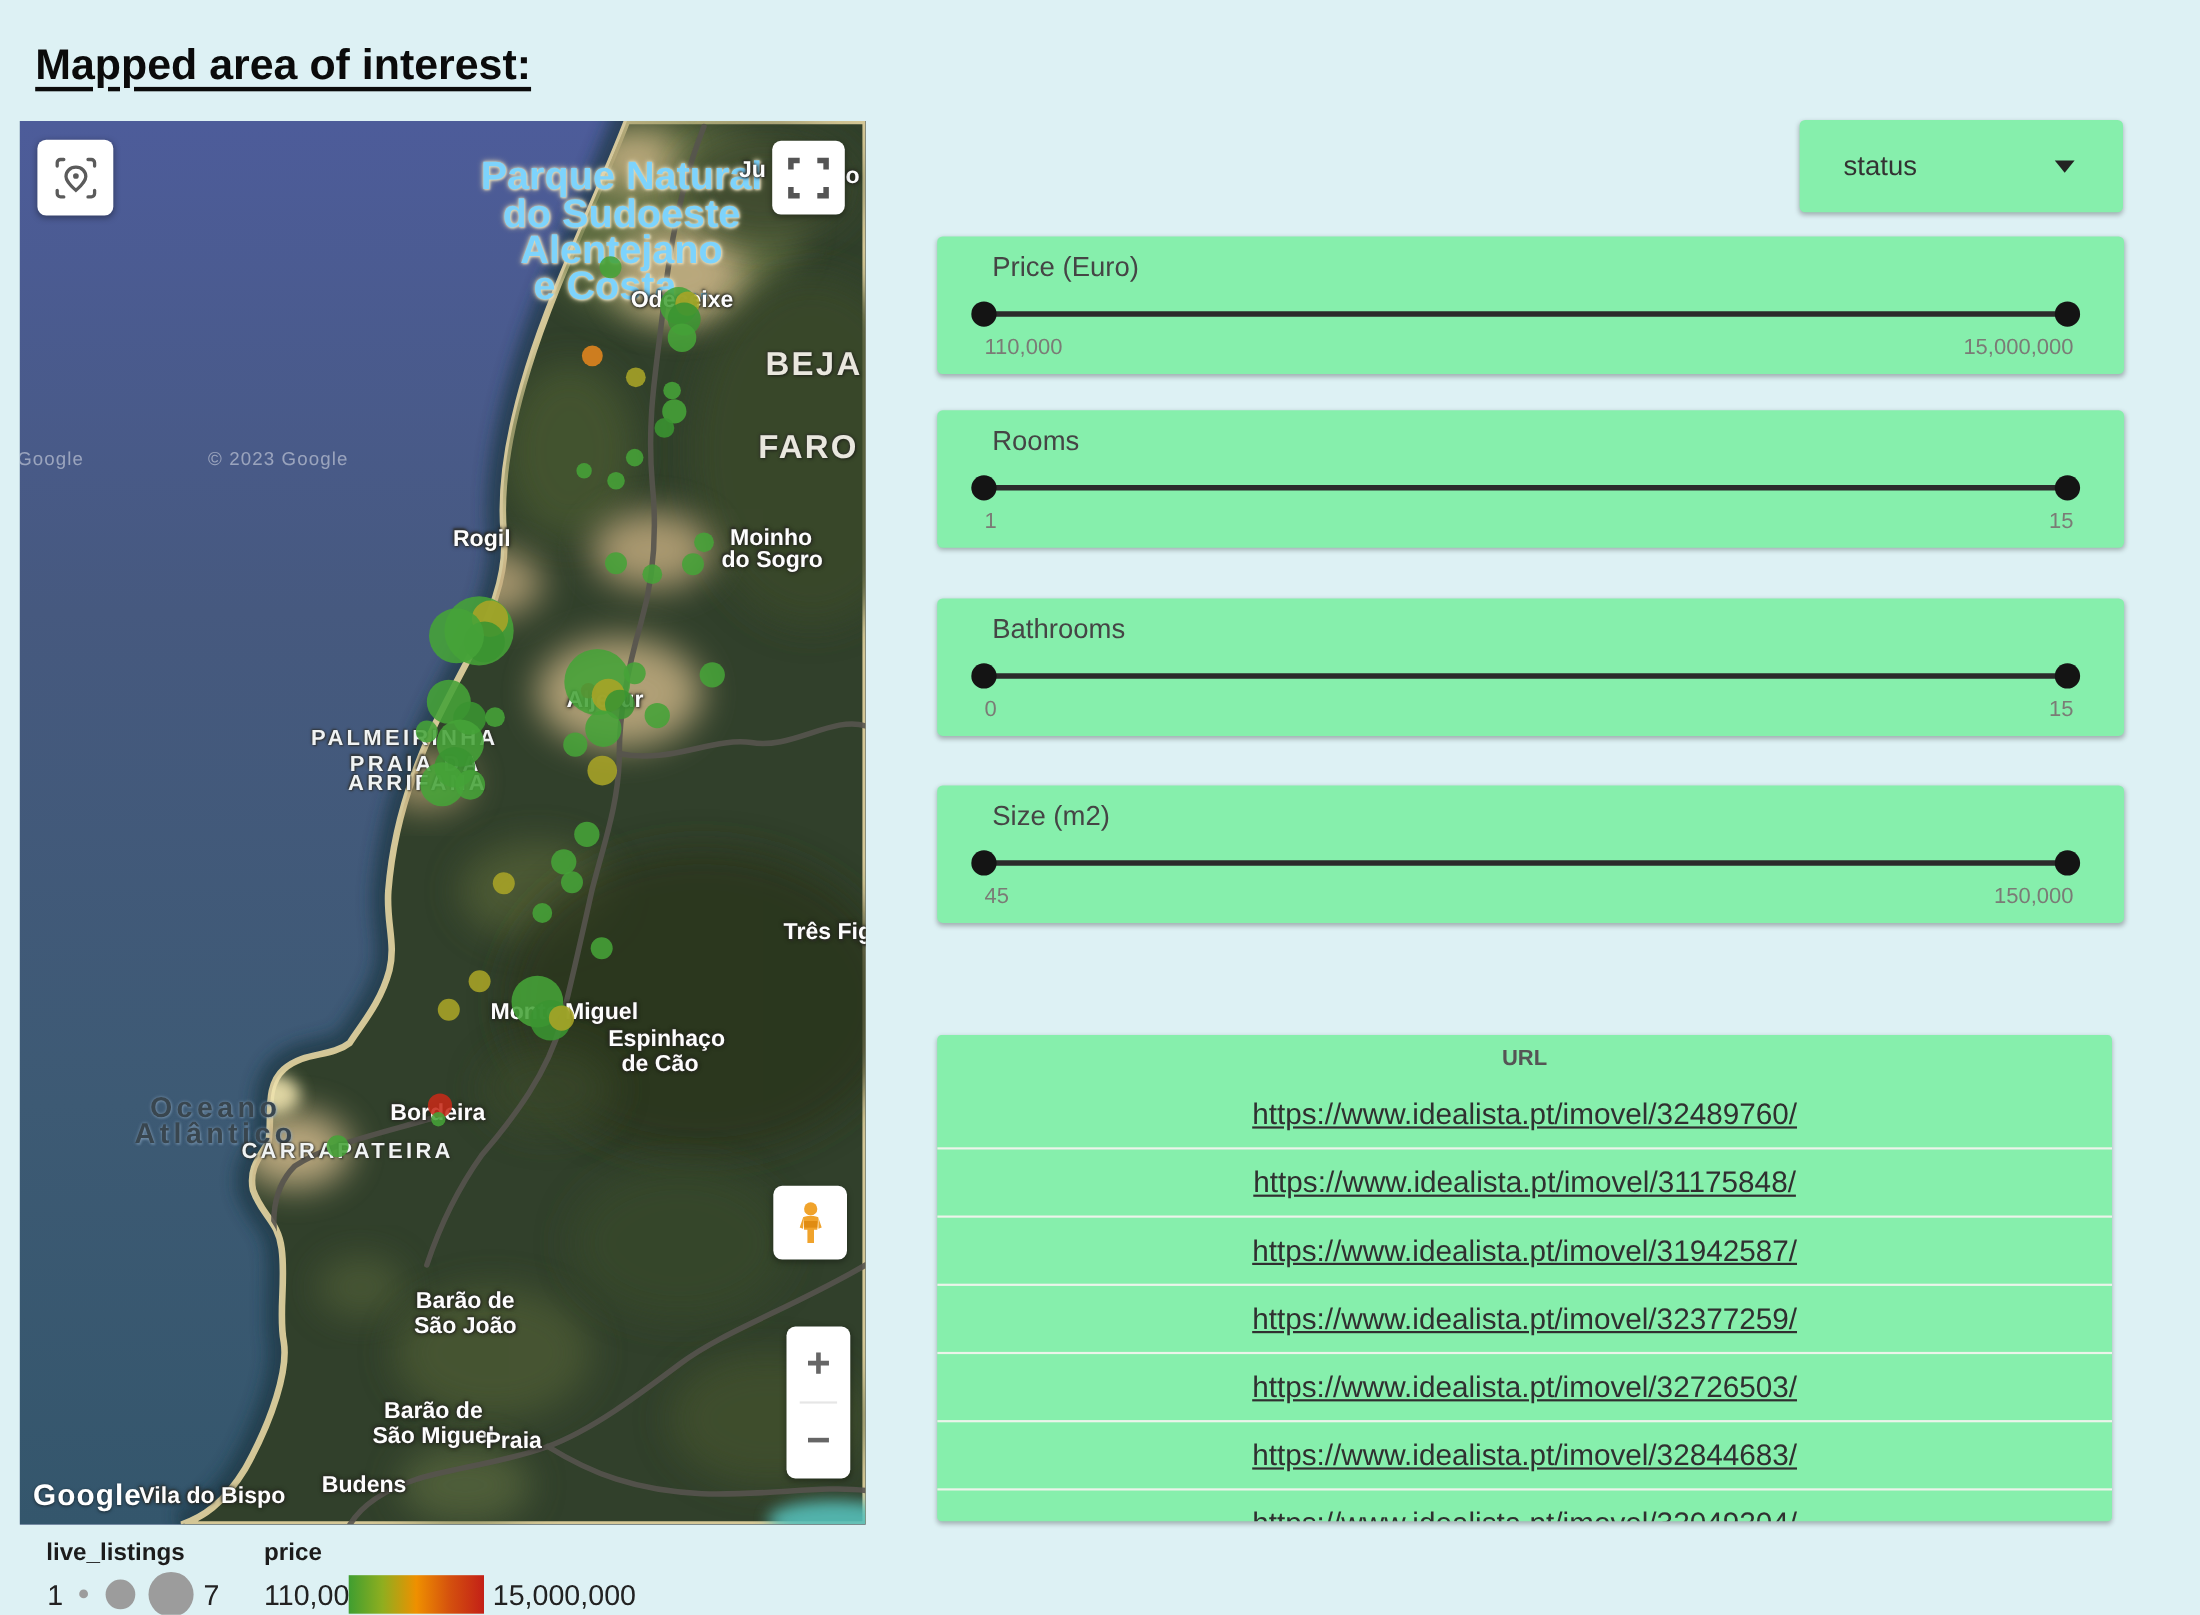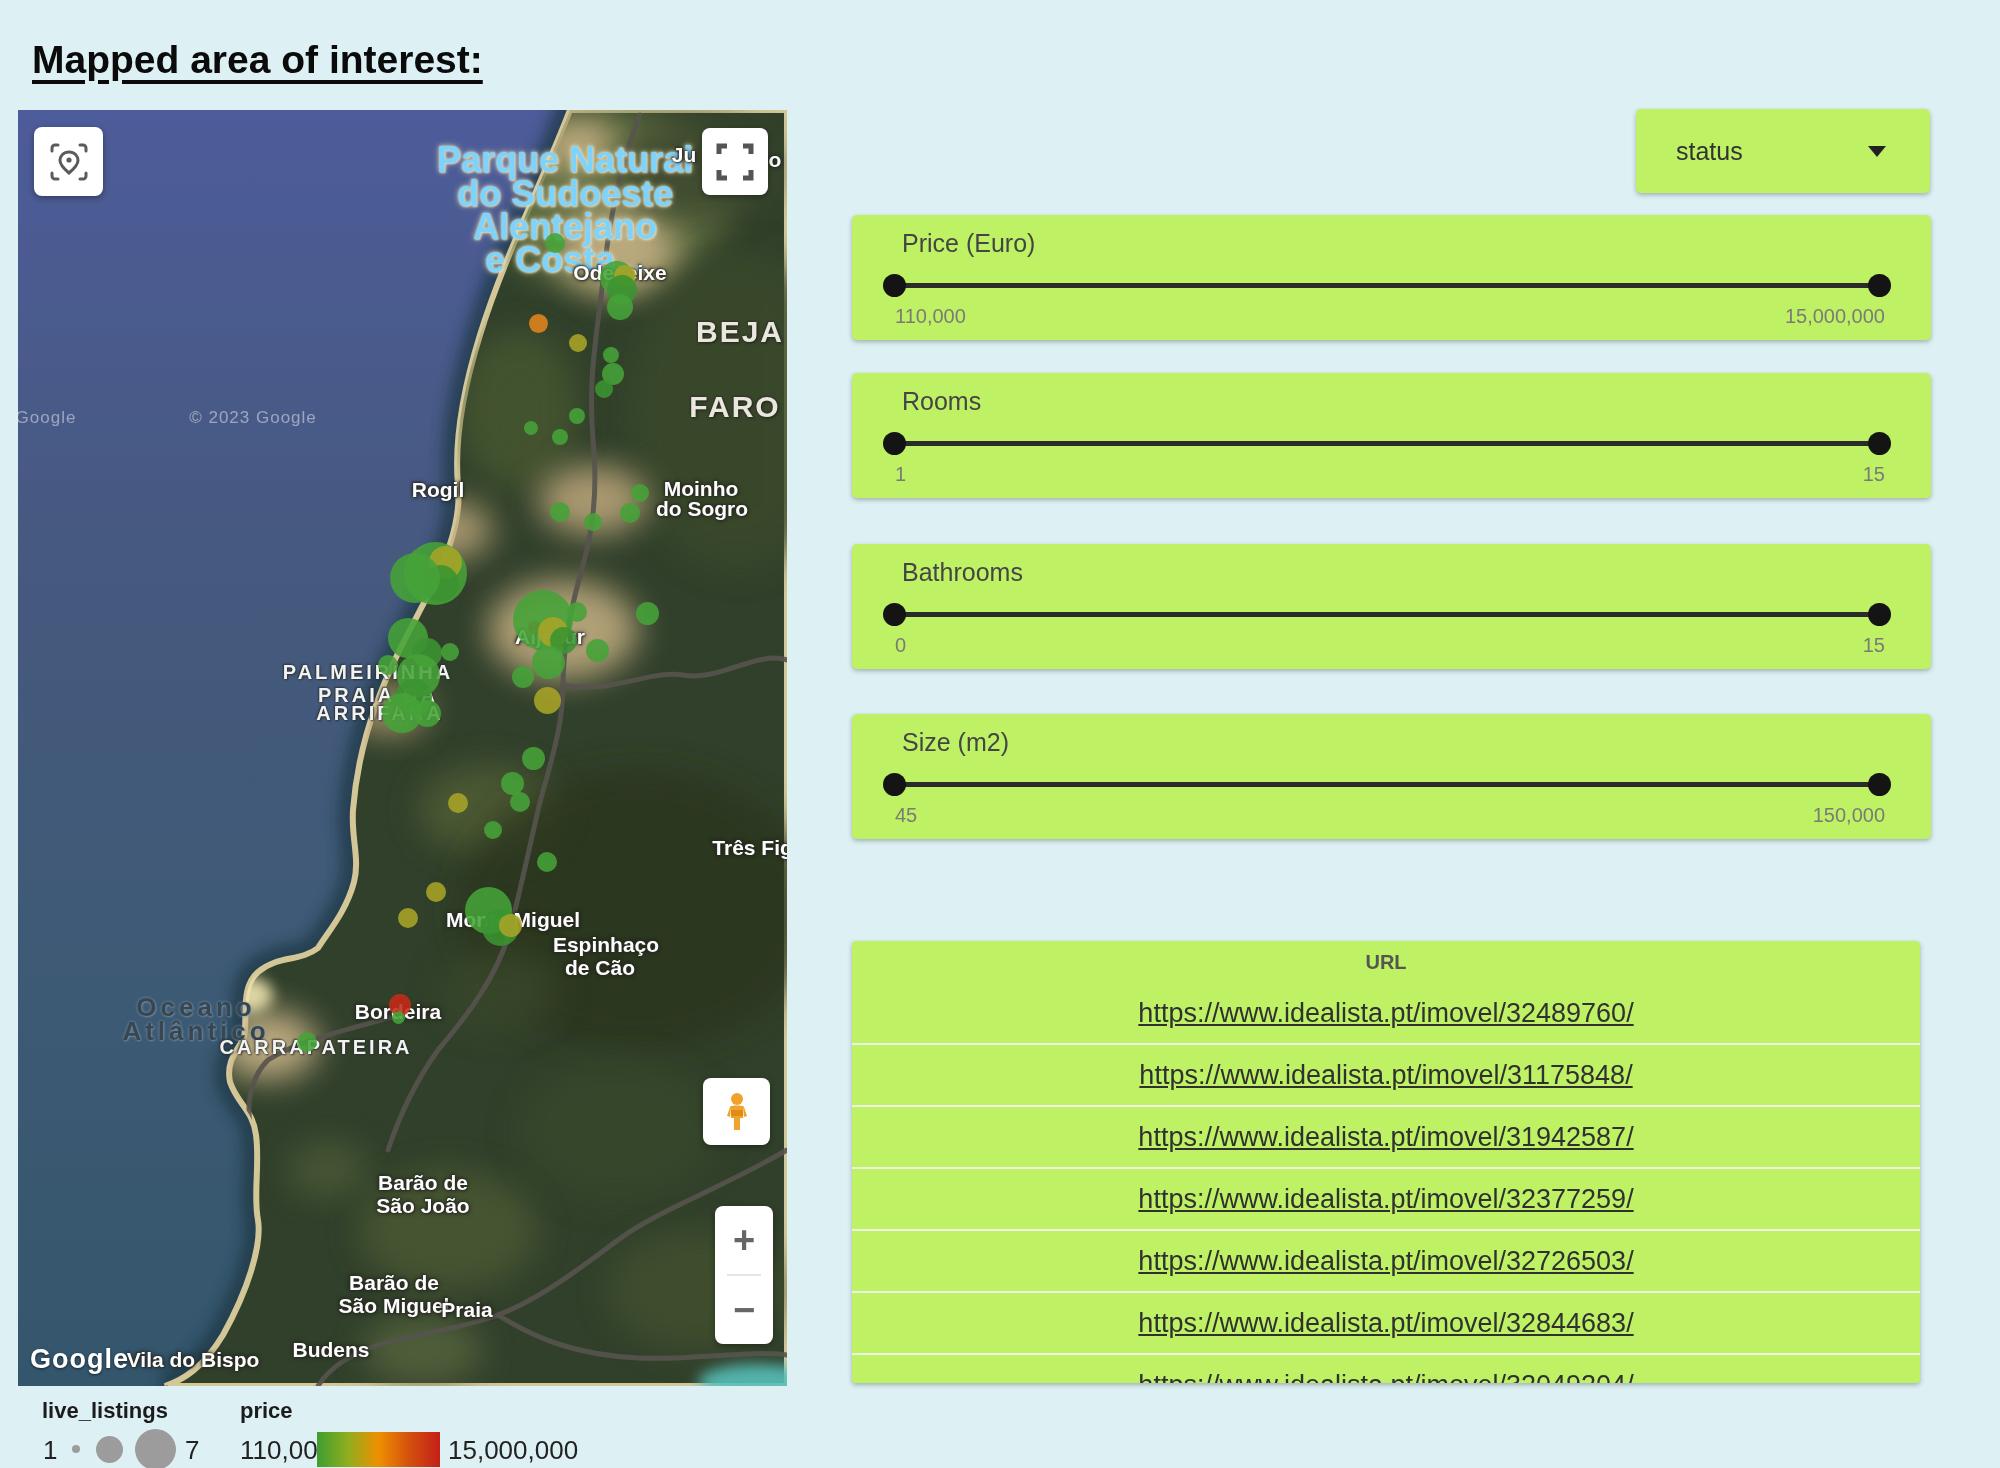--- a/index.html
+++ b/index.html
@@ -33,21 +33,21 @@
   #zoom-ctl .zdiv{width:34px;height:2px;background:#e6e6e6;}
 
   
   #google-logo{position:absolute;left:12px;top:1234px;color:#fff;font-size:27px;font-weight:bold;letter-spacing:1px;
     text-shadow:0 1px 3px rgba(0,0,0,.6);}
   #attribution{position:absolute;left:154px;bottom:0;right:0;height:25px;display:flex;font-size:15px;color:#222;}
   #attribution .seg{background:rgba(235,235,233,.92);display:flex;align-items:center;padding:0 9px;margin-left:2px;white-space:nowrap;}
   #scale-bracket{width:58px;height:9px;border:2px solid #333;border-top:none;margin-left:7px;}
 
   
-  .card{position:absolute;background:#bef264;border-radius:5px;box-shadow:0 2px 5px rgba(0,0,0,.28);}
+  .card{position:absolute;background:#86efac;border-radius:5px;box-shadow:0 2px 5px rgba(0,0,0,.28);}
   #status-box{left:1636px;top:109px;width:294px;height:84px;display:flex;align-items:center;justify-content:space-between;
     padding:0 44px 0 40px;box-sizing:border-box;cursor:pointer;}
   #status-box .lbl{font-size:25px;color:#333;}
   .caret{width:0;height:0;border-left:9px solid transparent;border-right:9px solid transparent;border-top:11px solid #222;}
 
   .slider-card{left:852px;width:1079px;height:125px;}
   #card-price{top:215px;} #card-rooms{top:373px;} #card-bath{top:544px;} #card-size{top:714px;}
   .slider-card .s-label{position:absolute;left:50px;top:14px;font-size:25px;color:#454545;}
   .s-track{position:absolute;left:42px;right:51px;top:68px;height:5px;background:#2b2b2b;border-radius:3px;cursor:pointer;}
   .s-handle{position:absolute;width:23px;height:23px;border-radius:50%;background:#141414;top:-9px;cursor:pointer;}

